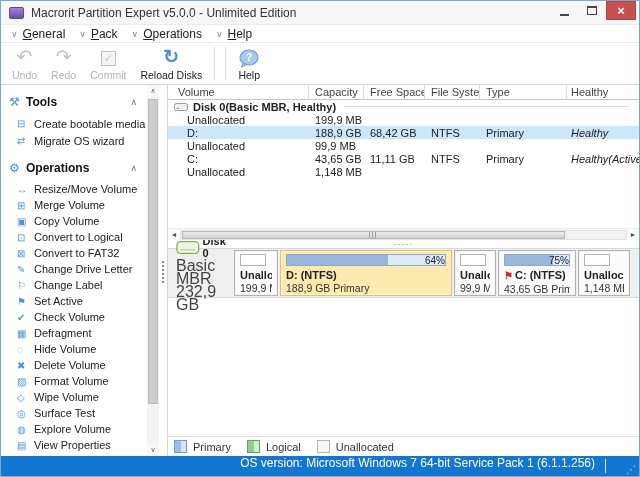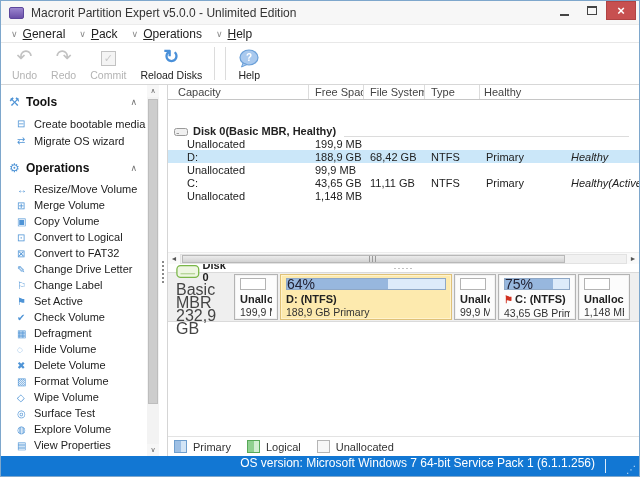--- a/index.html
+++ b/index.html
@@ -68,21 +68,21 @@
 
   .content { flex:1; display:flex; flex-direction:column; border-left:1px solid #d5d5d5; min-width:0; }
 
   
   .vt-grid { display:grid; grid-template-columns:141px 55px 61px 55px 87px 1fr; }
   .vt-header { height:15px; border-bottom:1px solid #c6c6c6; }
   .vt-header .hc { font-size:11px; color:#444; padding-left:6px; border-right:1px solid #dcdcdc;
                    display:flex; align-items:center; overflow:hidden; white-space:nowrap; }
   .vt-header .hc:first-child { padding-left:10px; }
   .vt-header .hc:last-child { border-right:none; padding-left:4px; }
-  .group-row { height:13px; display:flex; align-items:flex-end; padding-left:6px;margin-top:24px; }
+  .group-row { height:13px; display:flex; align-items:center; padding-left:6px; }
   .group-row .gtext { font-size:11px; font-weight:bold; color:#222; margin-left:5px; white-space:nowrap; }
   .group-row .gline { flex:1; height:1px; background:#dcdcdc; margin:0 10px 0 8px; }
   .vt-row { height:13px; align-items:center; }
   .vt-row.selected { background:#cbe7f9; }
   .vt-row .c { font-size:11px; color:#222; padding-left:6px; white-space:nowrap; overflow:hidden; }
   .vt-row .c:first-child { padding-left:19px; }
   .vt-row .c:last-child { padding-left:4px;font-style:italic; }
   .table-fill { height:50px; }
 
   
@@ -102,21 +102,21 @@
              display:flex; align-items:center; padding-left:6px; }
   .disk-info { width:60px; padding:1px 2px; }
   .disk-info .drow { display:flex; align-items:center; gap:3px; }
   .disk-name { font-size:11px; font-weight:bold; color:#222; }
   .disk-sub { font-size:16px; color:#444; line-height:13px; }
   .blk { height:46px; border:1px solid #b3b3b3; background:#fcfcfc; padding:3px 5px 0;
          margin-right:2px; overflow:hidden; box-shadow:inset 0 0 0 1px #f2f2f2; }
   .blk.selected { background:#fdeaae; border-color:#dfc178; box-shadow:inset 0 0 0 1px #fff3cd; }
   .bar { height:12px; border:1px solid #8fa8c6; background:#ddebfa; position:relative; margin-bottom:2px; }
   .bar .fill { position:absolute; left:0; top:0; bottom:0; background:#97b7de; }
-  .bar .pct { position:absolute; inset:0; font-size:14px; color:#223; text-align:left; line-height:11px; }
+  .bar .pct { position:absolute; inset:0; font-size:10px; color:#223; text-align:right; line-height:11px; }
   .bar.mini { width:26px; border-color:#b3b3b3; background:#fff; }
   .blabel { font-size:11px; font-weight:bold; color:#222; white-space:nowrap; overflow:hidden; line-height:14px; }
   .binfo { font-size:10.5px; color:#333; white-space:nowrap; overflow:hidden; line-height:13px; }
   .flag { color:#d03020; font-size:10px; margin-right:2px; }
 
   .map-fill { flex:1; }
 
   
   .legend { height:20px; display:flex; align-items:center; gap:16px; padding-left:6px;
             border-top:1px solid #e3e3e3; }
@@ -304,20 +304,21 @@
       <div class="scroll-arrow">∨</div>
     </div>
 
     <div class="v-splitter">
       <span class="vdots"></span>
     </div>
 
     <div class="content">
 
       <div class="vt-grid vt-header">
+        <span class="hc">Volume</span>
         <span class="hc">Capacity</span>
         <span class="hc">Free Space</span>
         <span class="hc">File System</span>
         <span class="hc">Type</span>
         <span class="hc">Healthy</span>
       </div>
 
       <div class="group-row">
         <svg width="14" height="10" viewBox="0 0 14 10">
           <rect x="0.5" y="1.5" width="13" height="7" rx="2" fill="#f0f0f0" stroke="#9a9a9a"></rect>

